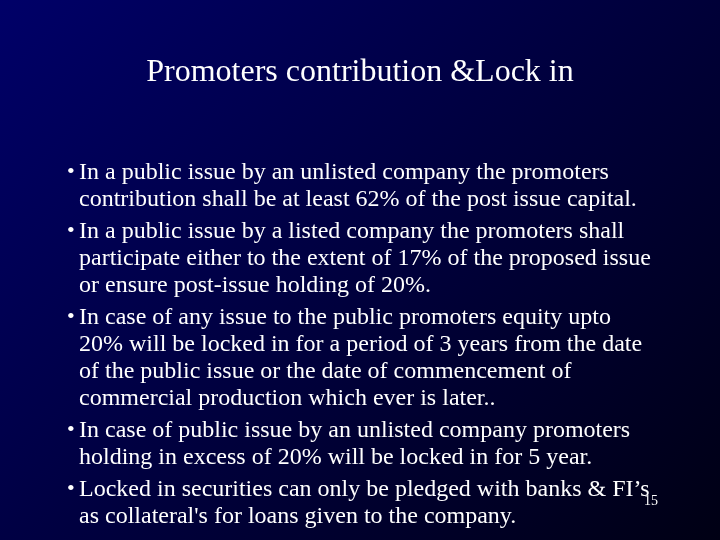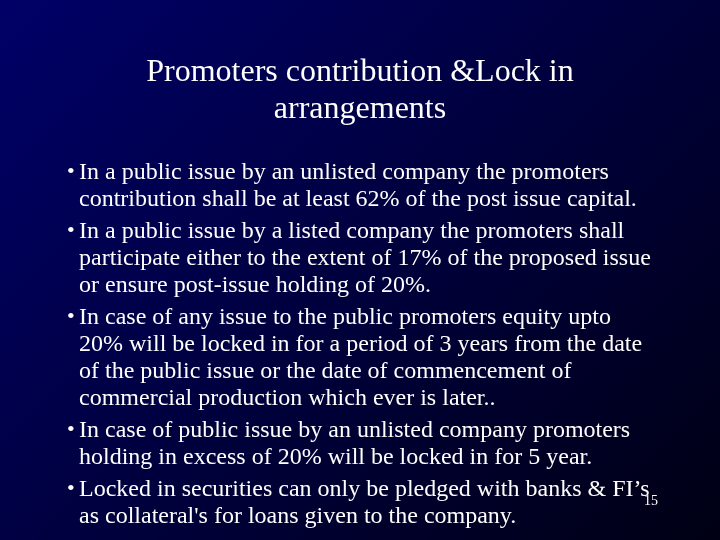--- a/index.html
+++ b/index.html
@@ -57,21 +57,20 @@
     line-height: 14px;
   }
 </style>
 </head>
 <body>
 
 <div class="slide" style="background: linear-gradient(135deg, rgb(0, 0, 104) 0%, rgb(0, 0, 20) 100%); color: rgb(255, 255, 255);">
 
   <div class="title">
     <div>Promoters contribution &amp;Lock in</div>
-    <div>arrangements</div>
   </div>
 
   <ul class="bullets">
     <li>
       <span class="dot">•</span>
       <span>In a public issue by an unlisted company the promoters contribution shall be at least 62% of the post issue capital.</span>
     </li>
     <li>
       <span class="dot">•</span>
       <span>In a public issue by a listed company the promoters shall participate either to the extent of 17% of the proposed issue or ensure post-issue holding of 20%.</span>

